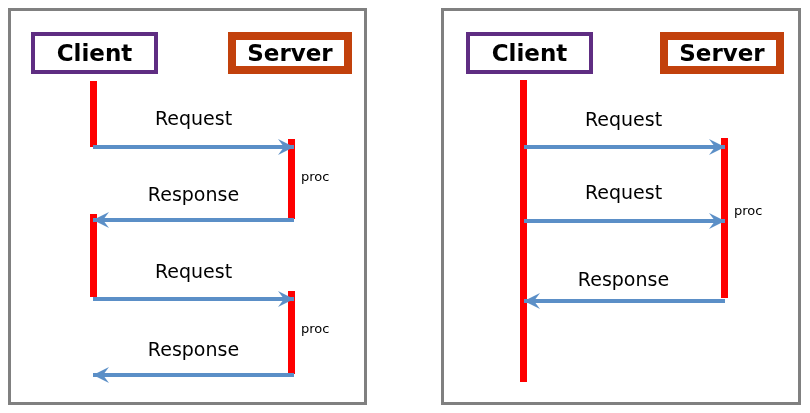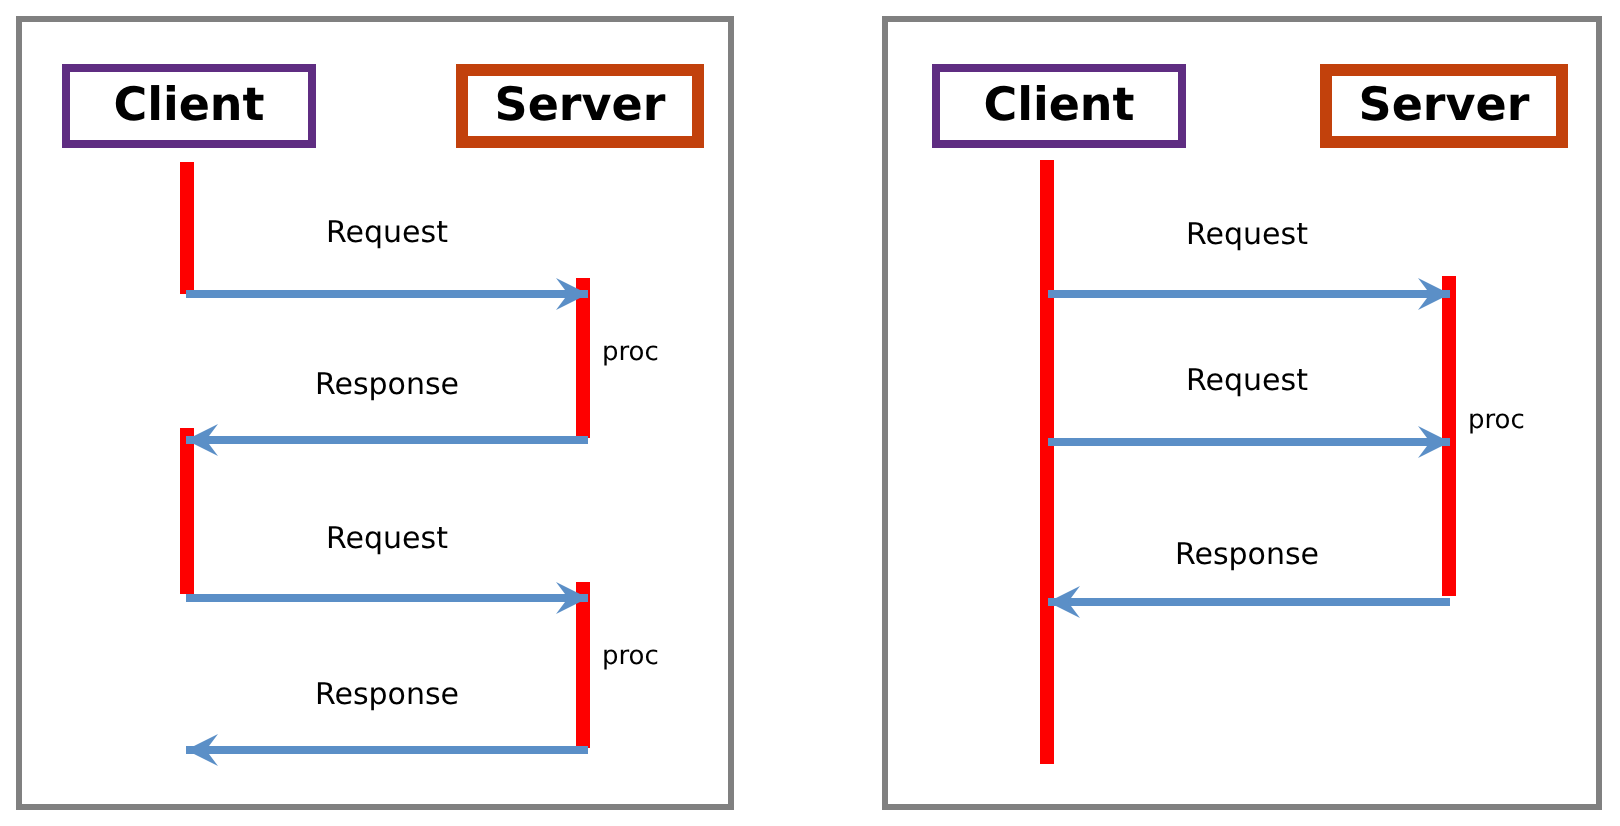--- a/index.html
+++ b/index.html
@@ -25,21 +25,21 @@
     position:absolute;
     box-sizing:border-box;
     background:#ffffff;
     display:flex;align-items:center;justify-content:center;
     font-weight:bold;
     font-size:23px;
     color:#000000;
     letter-spacing:0px;
   }
   .lifeline-box.client{border:4px solid #5f2d82;}
-  .lifeline-box.server{border:6px solid #c2410c;}
+  .lifeline-box.server{border:8px solid #c2410c;}
 
   
   .activation{
     position:absolute;
     background:#fe0000;
     width:7px;
   }
 
   
   .msg{position:absolute;height:18px;}
@@ -51,21 +51,21 @@
   .msg .head{
     position:absolute;
     top:0;width:18px;height:18px;
   }
   .msg.right .head{right:-1px;}
   .msg.left  .head{left:-1px;}
 
   
   .msg-label{
     position:absolute;
-    font-size:15px;
+    font-size:19px;
     color:#000000;
     white-space:nowrap;
     text-align:center;
   }
   .proc-label{
     position:absolute;
     font-size:13px;
     color:#000000;
     white-space:nowrap;
   }

